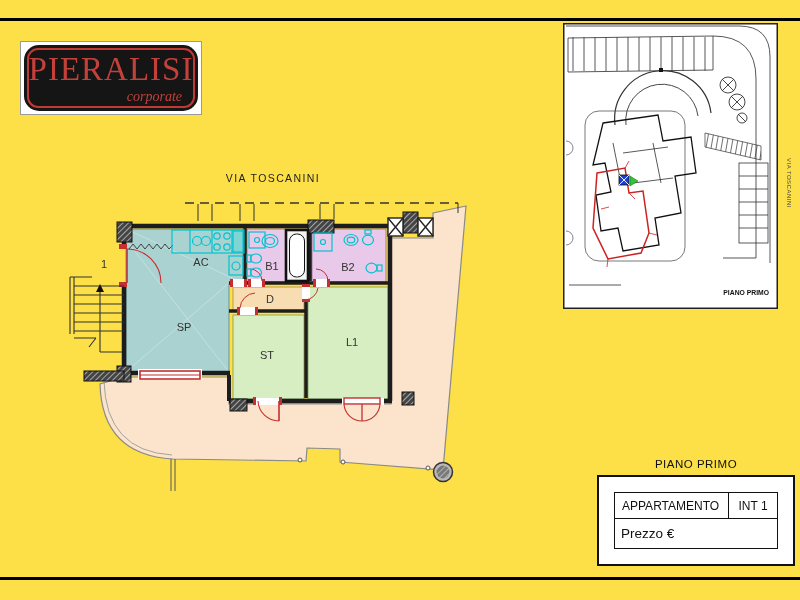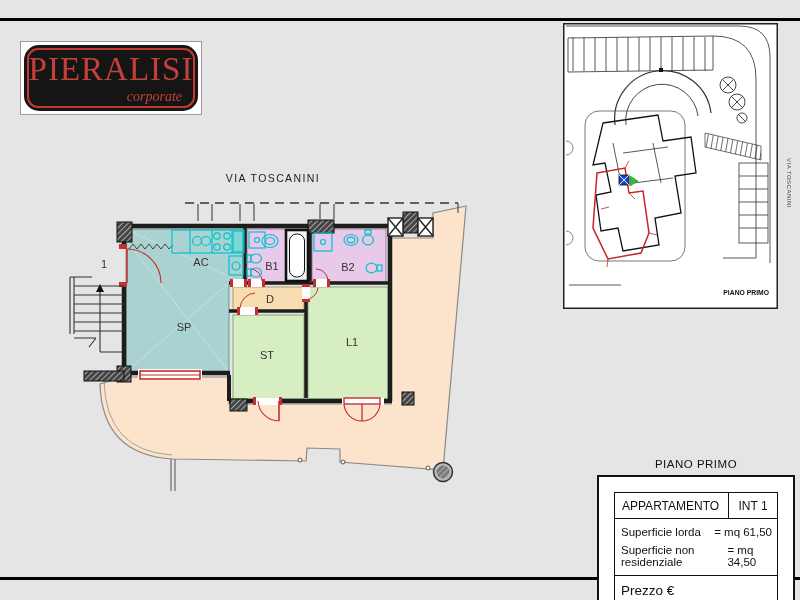--- a/index.html
+++ b/index.html
@@ -1,16 +1,16 @@
 <!DOCTYPE html>
 <html><head>
 <meta charset="utf-8">
 <style>
   html,body{margin:0;padding:0;background:#fff;}
-  #sheet{position:relative;width:800px;height:600px;background:#e5e5e5;overflow:hidden;
+  #sheet{position:relative;width:800px;height:600px;background:#fde047;overflow:hidden;
          font-family:"Liberation Sans",sans-serif;}
   .frame-line{position:absolute;left:0;width:800px;height:3px;background:#000;}
   
   #logo{position:absolute;left:20px;top:41px;width:182px;height:74px;
         border:1px solid #9a9a9a;background:#fff;box-sizing:border-box;padding:3px;}
   #logo-black{width:100%;height:100%;background:#151515;border-radius:15px;position:relative;box-sizing:border-box;}
   #logo-ring{position:absolute;left:3px;top:3px;right:3px;bottom:3px;
              border:2.5px solid #bf3a32;border-radius:11px;}
   #logo-brand{position:absolute;left:0;right:0;top:6px;text-align:center;
               font-family:"Liberation Serif",serif;font-size:33px;letter-spacing:1px;color:#c4403a;}
@@ -274,28 +274,18 @@
   <div id="inset-street">VIA TOSCANINI</div>
 
   <div id="table-wrap">
     <div id="table-title">PIANO PRIMO</div>
     <div id="info-table">
       <div id="info-table-inner">
         <div class="tbl-row1">
           <div class="tbl-cell-apartment">APPARTAMENTO</div>
           <div class="tbl-cell-int">INT 1</div>
         </div>
-        <div class="tbl-surfaces">
-          <div class="surf-line">
-            <span>Superficie lorda</span>
-            <span>= mq 61,50</span>
-          </div>
-          <div class="surf-line">
-            <span>Superficie non residenziale</span>
-            <span>= mq 34,50</span>
-          </div>
-        </div>
         <div class="tbl-price">Prezzo €</div>
       </div>
     </div>
   </div>
 
 </div>
 
 </body></html>

